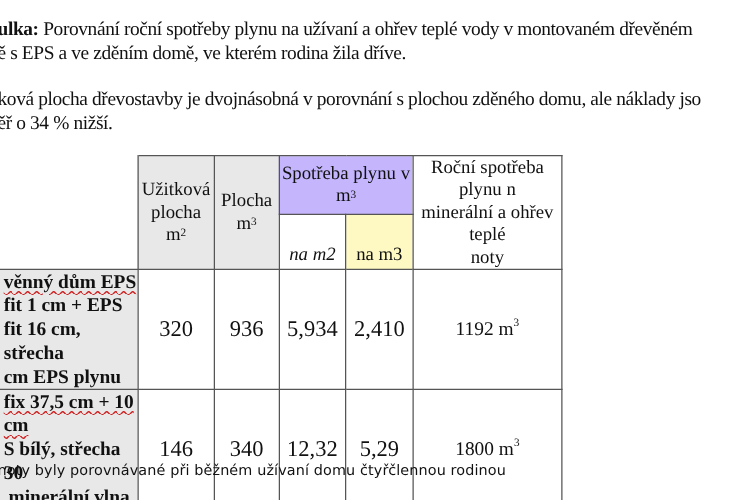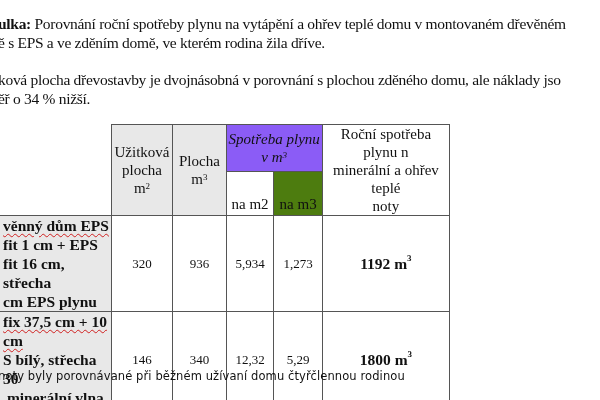--- a/index.html
+++ b/index.html
@@ -13,31 +13,31 @@
   .p2 { top:70px; }
   b { font-weight:bold; }
   table {
     position:absolute; left:-150px; top:124px;
     border-collapse:collapse; font-family:"Liberation Serif", serif; font-size:15px;
   }
   td, th { border:1px solid #555; text-align:center; vertical-align:middle; padding:0; }
   th { background:#e8e8e8; font-weight:normal; line-height:18px; }
   th.bold { font-weight:normal; }
   .rowhead { background:#e8e8e8; font-weight:bold; text-align:left; padding-left:4px; line-height:19px; font-size:15.5px; }
-  .num { font-size:13px; }
-  .total { font-weight:bold; font-size:15.5px; }
+  .num { font-size:18px; }
+  .total { font-weight:normal; font-size:15.5px; }
   sup { font-size:9px; vertical-align:top; position:relative; top:-2px; }
   .spell { text-decoration: underline wavy #d02020; text-decoration-thickness:1px; text-underline-offset:2px; }
   .footnote { position:absolute; left:-2px; top:369px; font-family:"DejaVu Sans", sans-serif; font-size:11.5px; color:#111; white-space:nowrap; letter-spacing:0.1px; }
 </style>
 </head>
 <body>
 
 <div class="para p1">
-  <div><b>ulka:</b><span> Porovnání roční spotřeby plynu na vytápění a ohřev teplé domu v montovaném dřevěném</span></div>
+  <div><b>ulka:</b><span> Porovnání roční spotřeby plynu na užívaní a ohřev teplé vody v montovaném dřevěném</span></div>
   <div>ě s EPS a ve zděním domě, ve kterém rodina žila dříve.</div>
 </div>
 
 <div class="para p2">
   <div>ková plocha dřevostavby je dvojnásobná v porovnání s plochou zděného domu, ale náklady jso</div>
   <div>ěř o 34 % nižší.</div>
 </div>
 
 <table>
   <colgroup>
@@ -53,46 +53,46 @@
     <td rowspan="2" style="border-top:none;border-left:none;border-bottom:1px solid #555;background:#fff;"></td>
     <th rowspan="2">
       <div>Užitková</div>
       <div>plocha</div>
       <div><span>m</span><sup>2</sup></div>
     </th>
     <th rowspan="2">
       <div>Plocha</div>
       <div><span>m</span><sup>3</sup></div>
     </th>
-    <th colspan="2" style="background:#8b5cf6;height:22px;font-style:italic;">
+    <th colspan="2" style="background:#c4b5fd;height:22px;">
       <span>Spotřeba plynu v m</span><sup>3</sup>
     </th>
     <th rowspan="2" class="bold" style="background:#fff;">
       <div>Roční spotřeba plynu n</div>
       <div>minerální a ohřev teplé</div>
       <div>noty</div>
     </th>
   </tr>
   <tr style="height:34px">
-    <th style="vertical-align:bottom;padding-bottom:2px;background:#fff;">na m2</th>
-    <th style="vertical-align:bottom;padding-bottom:2px;background:#4d7c0f;">na m3</th>
+    <th style="vertical-align:bottom;padding-bottom:2px;background:#fff;font-style:italic;">na m2</th>
+    <th style="vertical-align:bottom;padding-bottom:2px;background:#fef9c3;">na m3</th>
   </tr>
   <tr style="height:89px">
     <td class="rowhead">
       <div style="padding-left:148px">
         <div><span class="spell">věnný dům  EPS</span></div>
         <div>fit 1 cm + EPS</div>
         <div>fit 16 cm, střecha</div>
         <div>cm EPS plynu</div>
       </div>
     </td>
     <td class="num">320</td>
     <td class="num">936</td>
     <td class="num">5,934</td>
-    <td class="num">1,273</td>
+    <td class="num">2,410</td>
     <td class="total"><span>1192 m</span><sup>3</sup></td>
   </tr>
   <tr style="height:88px">
     <td class="rowhead">
       <div style="padding-left:148px">
         <div><span class="spell">fix 37,5 cm + 10 cm</span></div>
         <div>S bílý, střecha 30</div>
         <div style="white-space:pre"> minerální vlna</div>
       </div>
     </td>

